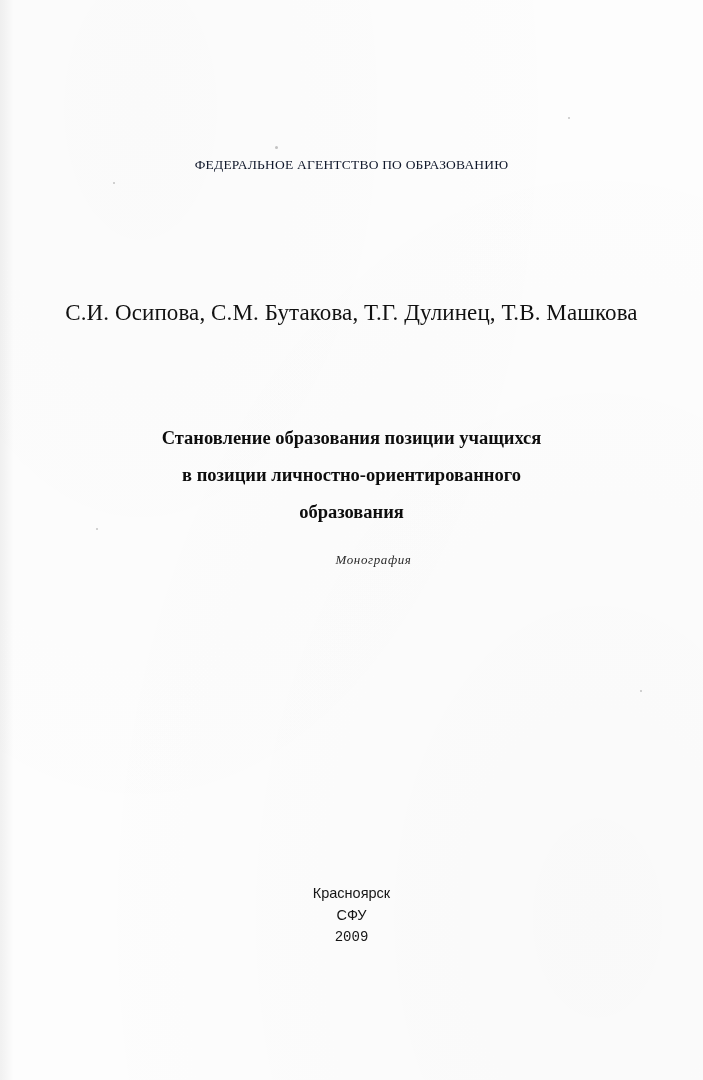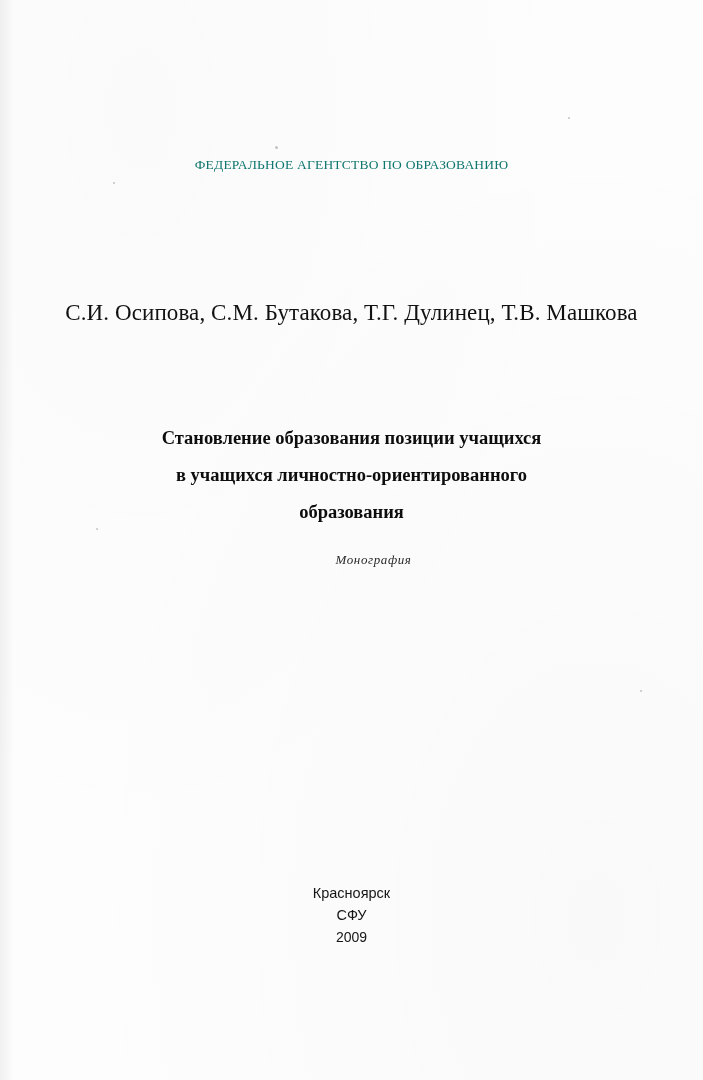--- a/index.html
+++ b/index.html
@@ -33,21 +33,21 @@
     z-index: 2;
     width: 100%;
     height: 100%;
   }
   .publisher-block {
     position: absolute;
     top: 155px;
     left: 0;
     right: 0;
     text-align: center;
-    color: #0f766e;
+    color: #0f172a;
     font-size: 13.5px;
     letter-spacing: 0.2px;
     line-height: 1.45;
   }
   .publisher-block .line {
     display: block;
     white-space: nowrap;
   }
   .authors {
     position: absolute;
@@ -94,21 +94,21 @@
     font-family: "Liberation Sans", sans-serif;
     font-size: 14.5px;
     color: #151515;
     line-height: 1.55;
     margin-top: 20px;
   }
   .imprint .line {
     display: block;
   }
   .imprint .year {
-    font-family: Liberation Sans, sans-serif;
+    font-family: Liberation Mono, monospace;
     font-size: 14px;
   }
   
   .speck {
     position: absolute;
     background: rgba(90, 90, 90, 0.35);
     border-radius: 50%;
     z-index: 3;
   }
   .edge-shadow {
@@ -131,21 +131,21 @@
   <div class="content">
 
     <div class="publisher-block">
       <span class="line">ФЕДЕРАЛЬНОЕ АГЕНТСТВО ПО ОБРАЗОВАНИЮ</span>
     </div>
 
     <div class="authors">С.И. Осипова, С.М. Бутакова, Т.Г. Дулинец, Т.В. Машкова</div>
 
     <div class="title-block">
       <span class="tline">Становление образования позиции учащихся</span>
-      <span class="tline">в учащихся личностно-ориентированного</span>
+      <span class="tline">в позиции личностно-ориентированного</span>
       <span class="tline">образования</span>
     </div>
 
     <div class="subtitle">Монография</div>
 
     <div class="imprint">
       <span class="line">Красноярск</span>
       <span class="line">СФУ</span>
       <span class="line year">2009</span>
     </div>

